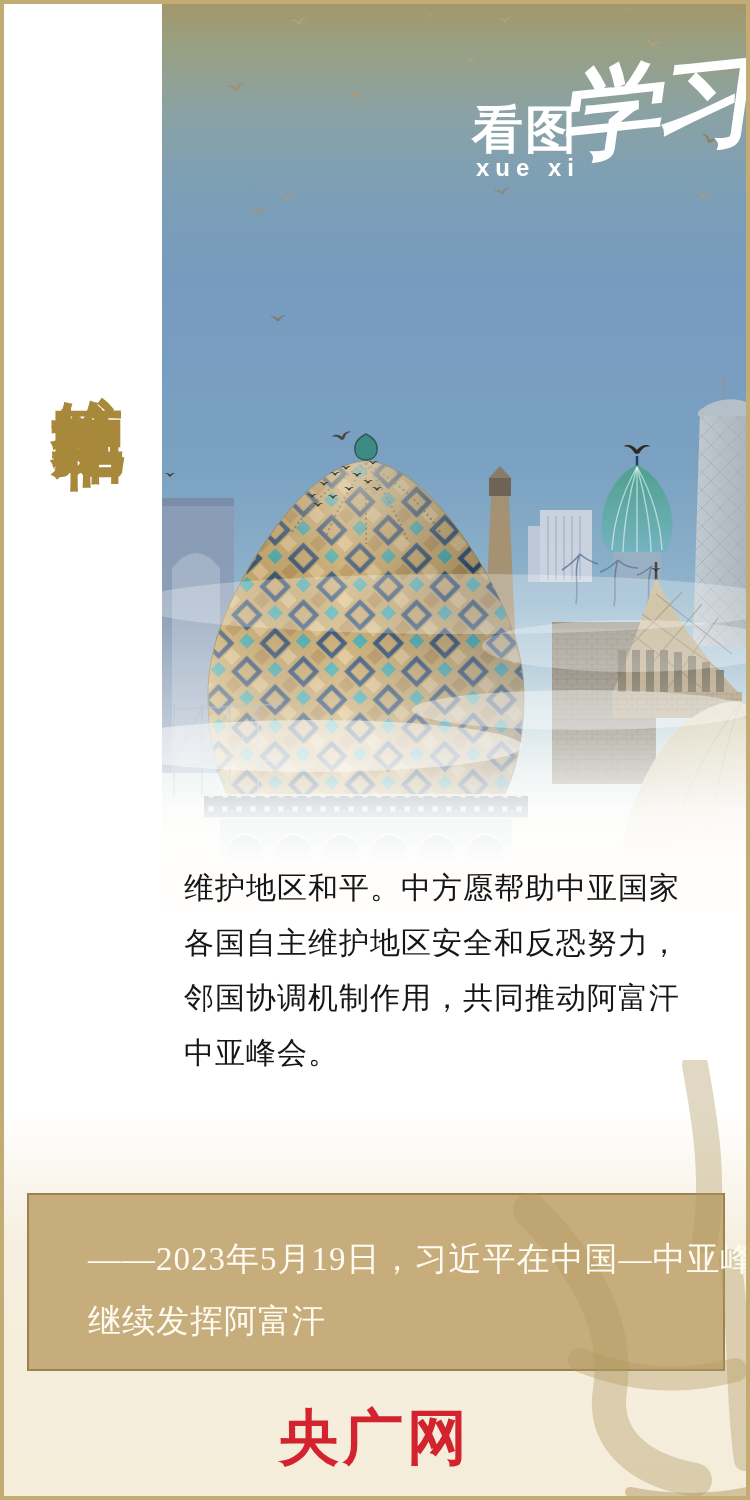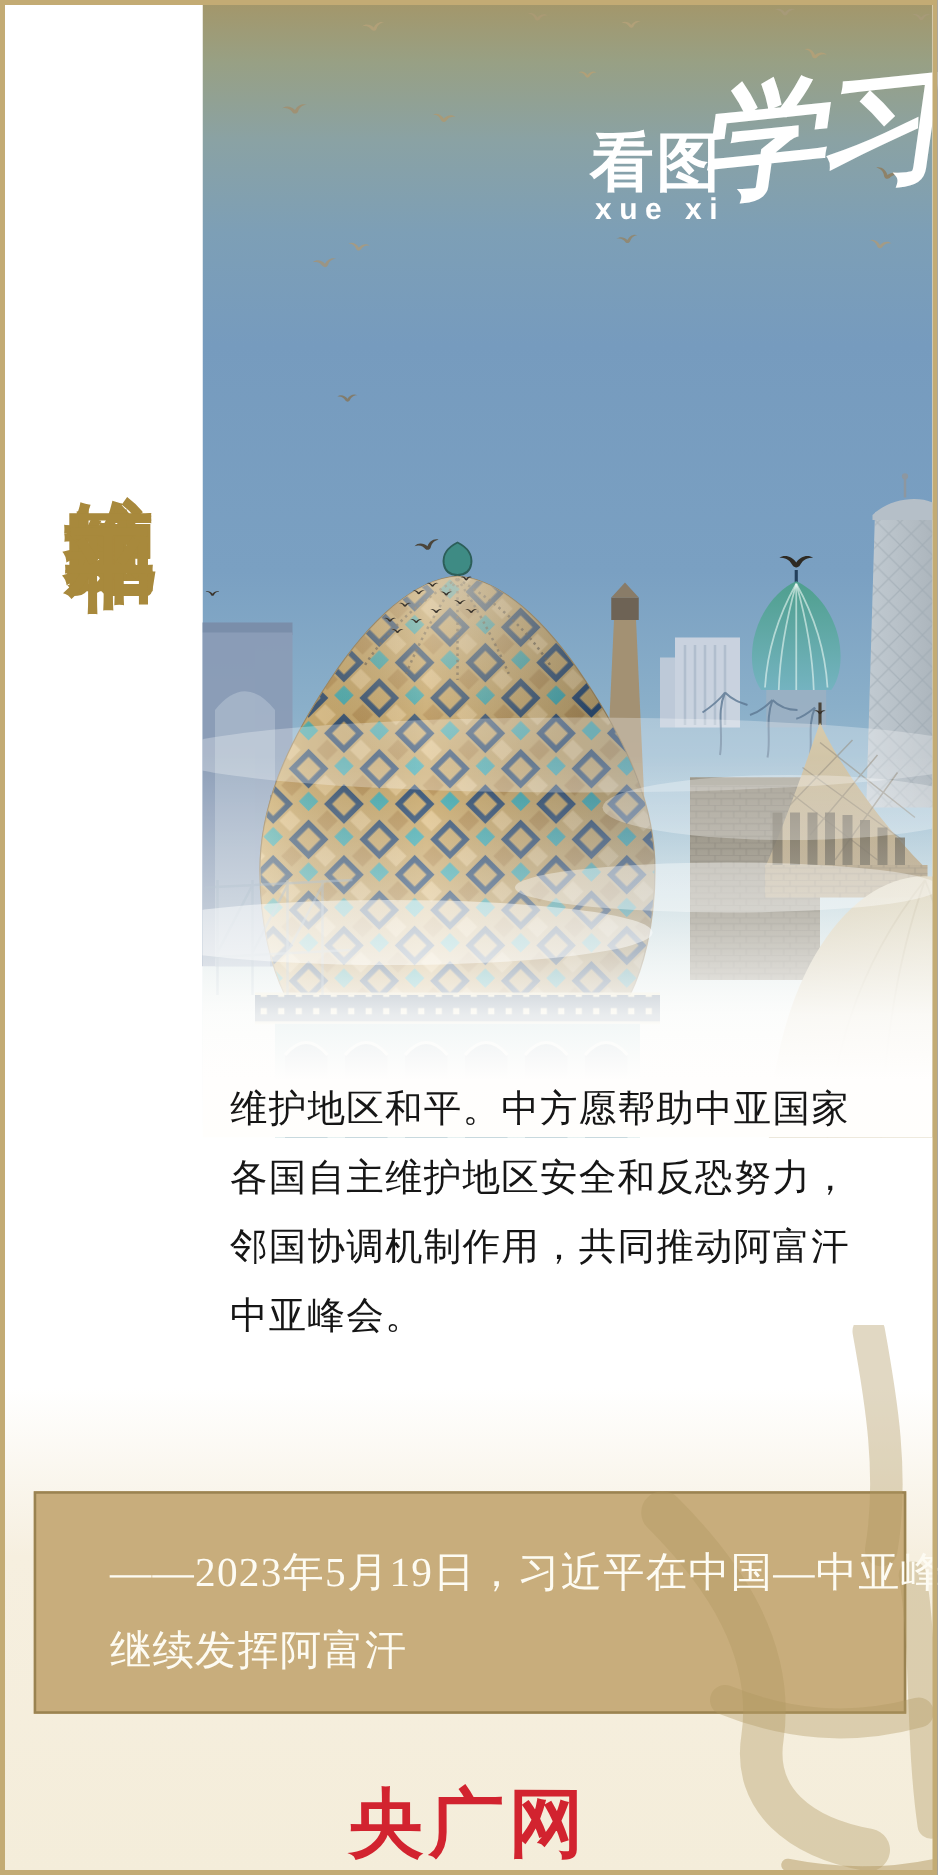--- a/index.html
+++ b/index.html
@@ -32,21 +32,21 @@
   
   .quote-box{position:absolute;left:27px;top:1193px;width:698px;height:178px;z-index:1;
     background:#c8ad7c;border:2px solid #9a8351;box-sizing:border-box;}
   .quote-text{position:absolute;left:88px;top:1228px;width:630px;z-index:3;color:#fdfbf2;}
   .quote-text .q-line{font-size:33px;line-height:62px;letter-spacing:1px;white-space:nowrap;}
   
   .watermark{position:absolute;right:0;top:1060px;width:260px;height:440px;z-index:2;pointer-events:none;}
   
   .footer-logo{position:absolute;left:0;top:1398px;width:100%;text-align:center;z-index:3;
     font-family:"Liberation Sans","DejaVu Sans",sans-serif;
-    font-size:60px;font-weight:800;letter-spacing:4px;color:#d2232f;margin-top:21px;}
+    font-size:60px;font-weight:800;letter-spacing:4px;color:#d2232f;}
 </style>
 </head>
 <body>
 
 <div class="page">
 
   <div class="photo">
     <svg viewBox="0 0 584 906" preserveAspectRatio="none">
       <defs>
         <linearGradient id="sky" x1="0" y1="0" x2="0" y2="1">

